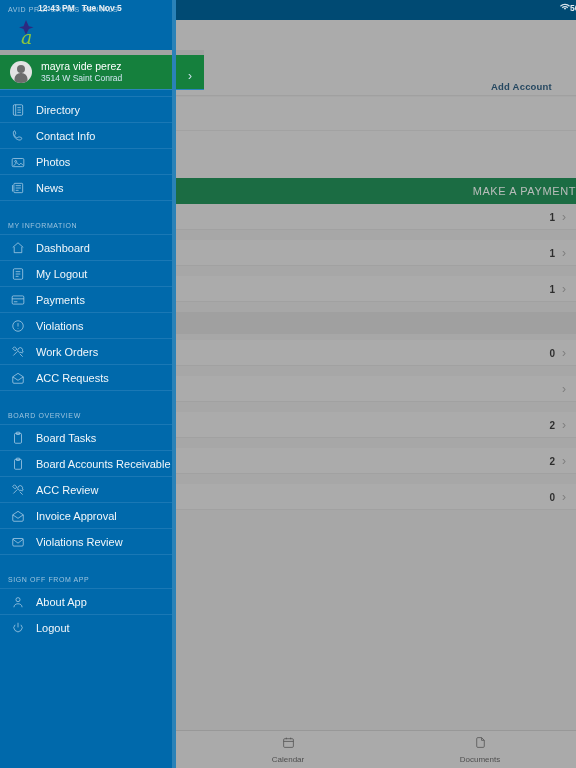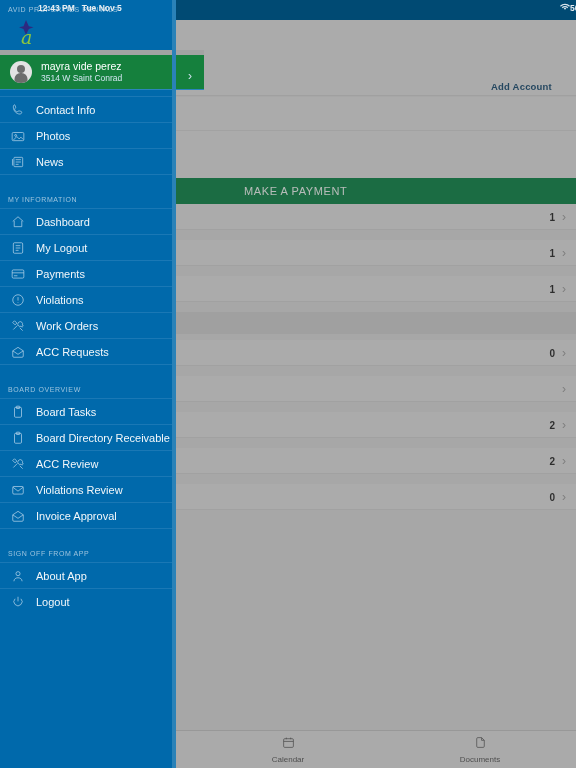--- a/index.html
+++ b/index.html
@@ -44,21 +44,21 @@
     background:#cfcfcf;
   }
   .balance-amt{
     position:absolute; left:258px; top:145px;
     font-size:18px; font-weight:bold; color:#111;
   }
   .pay-btn{
     position:absolute; left:0; top:178px; width:576px; height:26px;
     background:#01753a; color:#dfe6e2;
     display:flex; align-items:center;
-    font-size:11px; letter-spacing:.6px;
+    font-size:11px; letter-spacing:.6px;justify-content:flex-end;
   }
   .pay-btn span{ margin-left:244px; }
 
   .list-rows{ position:absolute; left:0; top:204px; width:576px; }
   .lrow{
     position:relative; height:26px; background:#cfcfcf;
     border-bottom:1px solid #c0c0c0; margin-bottom:10px;
   }
   .lrow .meta{
     position:absolute; right:10px; top:0; height:26px;
@@ -329,20 +329,32 @@
             <svg viewBox="0 0 24 24">
               <path d="M14 3H7a2 2 0 0 0-2 2v14a2 2 0 0 0 2 2h10a2 2 0 0 0 2-2V8z"></path>
               <polyline points="14 3 14 8 19 8"></polyline>
             </svg>
           </span>
           <span>Documents</span>
         </div>
         <div class="mitem">
           <span class="ic">
             <svg viewBox="0 0 24 24">
+              <rect x="4" y="3" width="16" height="18" rx="2"></rect>
+              <line x1="8" y1="3" x2="8" y2="21"></line>
+              <line x1="11" y1="8" x2="17" y2="8"></line>
+              <line x1="11" y1="12" x2="17" y2="12"></line>
+              <line x1="11" y1="16" x2="17" y2="16"></line>
+            </svg>
+          </span>
+          <span>Directory</span>
+        </div>
+        <div class="mitem">
+          <span class="ic">
+            <svg viewBox="0 0 24 24">
               <path d="M6 3c1 0 2 4 2 5s-2 1.5-2 2.5 3 5 4 5 2.5-2 3.5-2 5 1 5 2-1 3.5-3 3.5C9 19 4 13 4 7c0-2 1-4 2-4z"></path>
             </svg>
           </span>
           <span>Contact Info</span>
         </div>
         <div class="mitem">
           <span class="ic">
             <svg viewBox="0 0 24 24">
               <rect x="2" y="6" width="20" height="14" rx="2"></rect>
               <circle cx="8" cy="11" r="1.6"></circle>
@@ -436,50 +448,50 @@
           </span>
           <span>Board Tasks</span>
         </div>
         <div class="mitem">
           <span class="ic">
             <svg viewBox="0 0 24 24">
               <rect x="6" y="4" width="12" height="17" rx="2"></rect>
               <rect x="9" y="2" width="6" height="4" rx="1"></rect>
             </svg>
           </span>
-          <span>Board Directory Receivable</span>
+          <span>Board Accounts Receivable</span>
         </div>
         <div class="mitem">
           <span class="ic">
             <svg viewBox="0 0 24 24">
               <path d="M14 5a4 4 0 0 1 5.5 5.2L21 12l-2 2-1.8-1.6A4 4 0 0 1 12 7z"></path>
               <path d="M4 18l7-7"></path>
               <path d="M3 6l3-3 4 4-3 3z"></path>
               <path d="M15 15l5 5"></path>
             </svg>
           </span>
           <span>ACC Review</span>
         </div>
         <div class="mitem">
           <span class="ic">
             <svg viewBox="0 0 24 24">
+              <path d="M3 10l9-6 9 6v9a2 2 0 0 1-2 2H5a2 2 0 0 1-2-2z"></path>
+              <polyline points="3 10 12 16 21 10"></polyline>
+            </svg>
+          </span>
+          <span>Invoice Approval</span>
+        </div>
+        <div class="mitem">
+          <span class="ic">
+            <svg viewBox="0 0 24 24">
               <rect x="3" y="6" width="18" height="13" rx="2"></rect>
               <polyline points="3 7 12 14 21 7"></polyline>
             </svg>
           </span>
           <span>Violations Review</span>
-        </div>
-        <div class="mitem">
-          <span class="ic">
-            <svg viewBox="0 0 24 24">
-              <path d="M3 10l9-6 9 6v9a2 2 0 0 1-2 2H5a2 2 0 0 1-2-2z"></path>
-              <polyline points="3 10 12 16 21 10"></polyline>
-            </svg>
-          </span>
-          <span>Invoice Approval</span>
         </div>
         <div class="spacer-sec"></div>
         <div class="sec-hdr">SIGN OFF FROM APP</div>
         <div class="mitem">
           <span class="ic">
             <svg viewBox="0 0 24 24">
               <circle cx="12" cy="8" r="3.5"></circle>
               <path d="M5 21c0-4 3.5-6 7-6s7 2 7 6"></path>
             </svg>
           </span>

